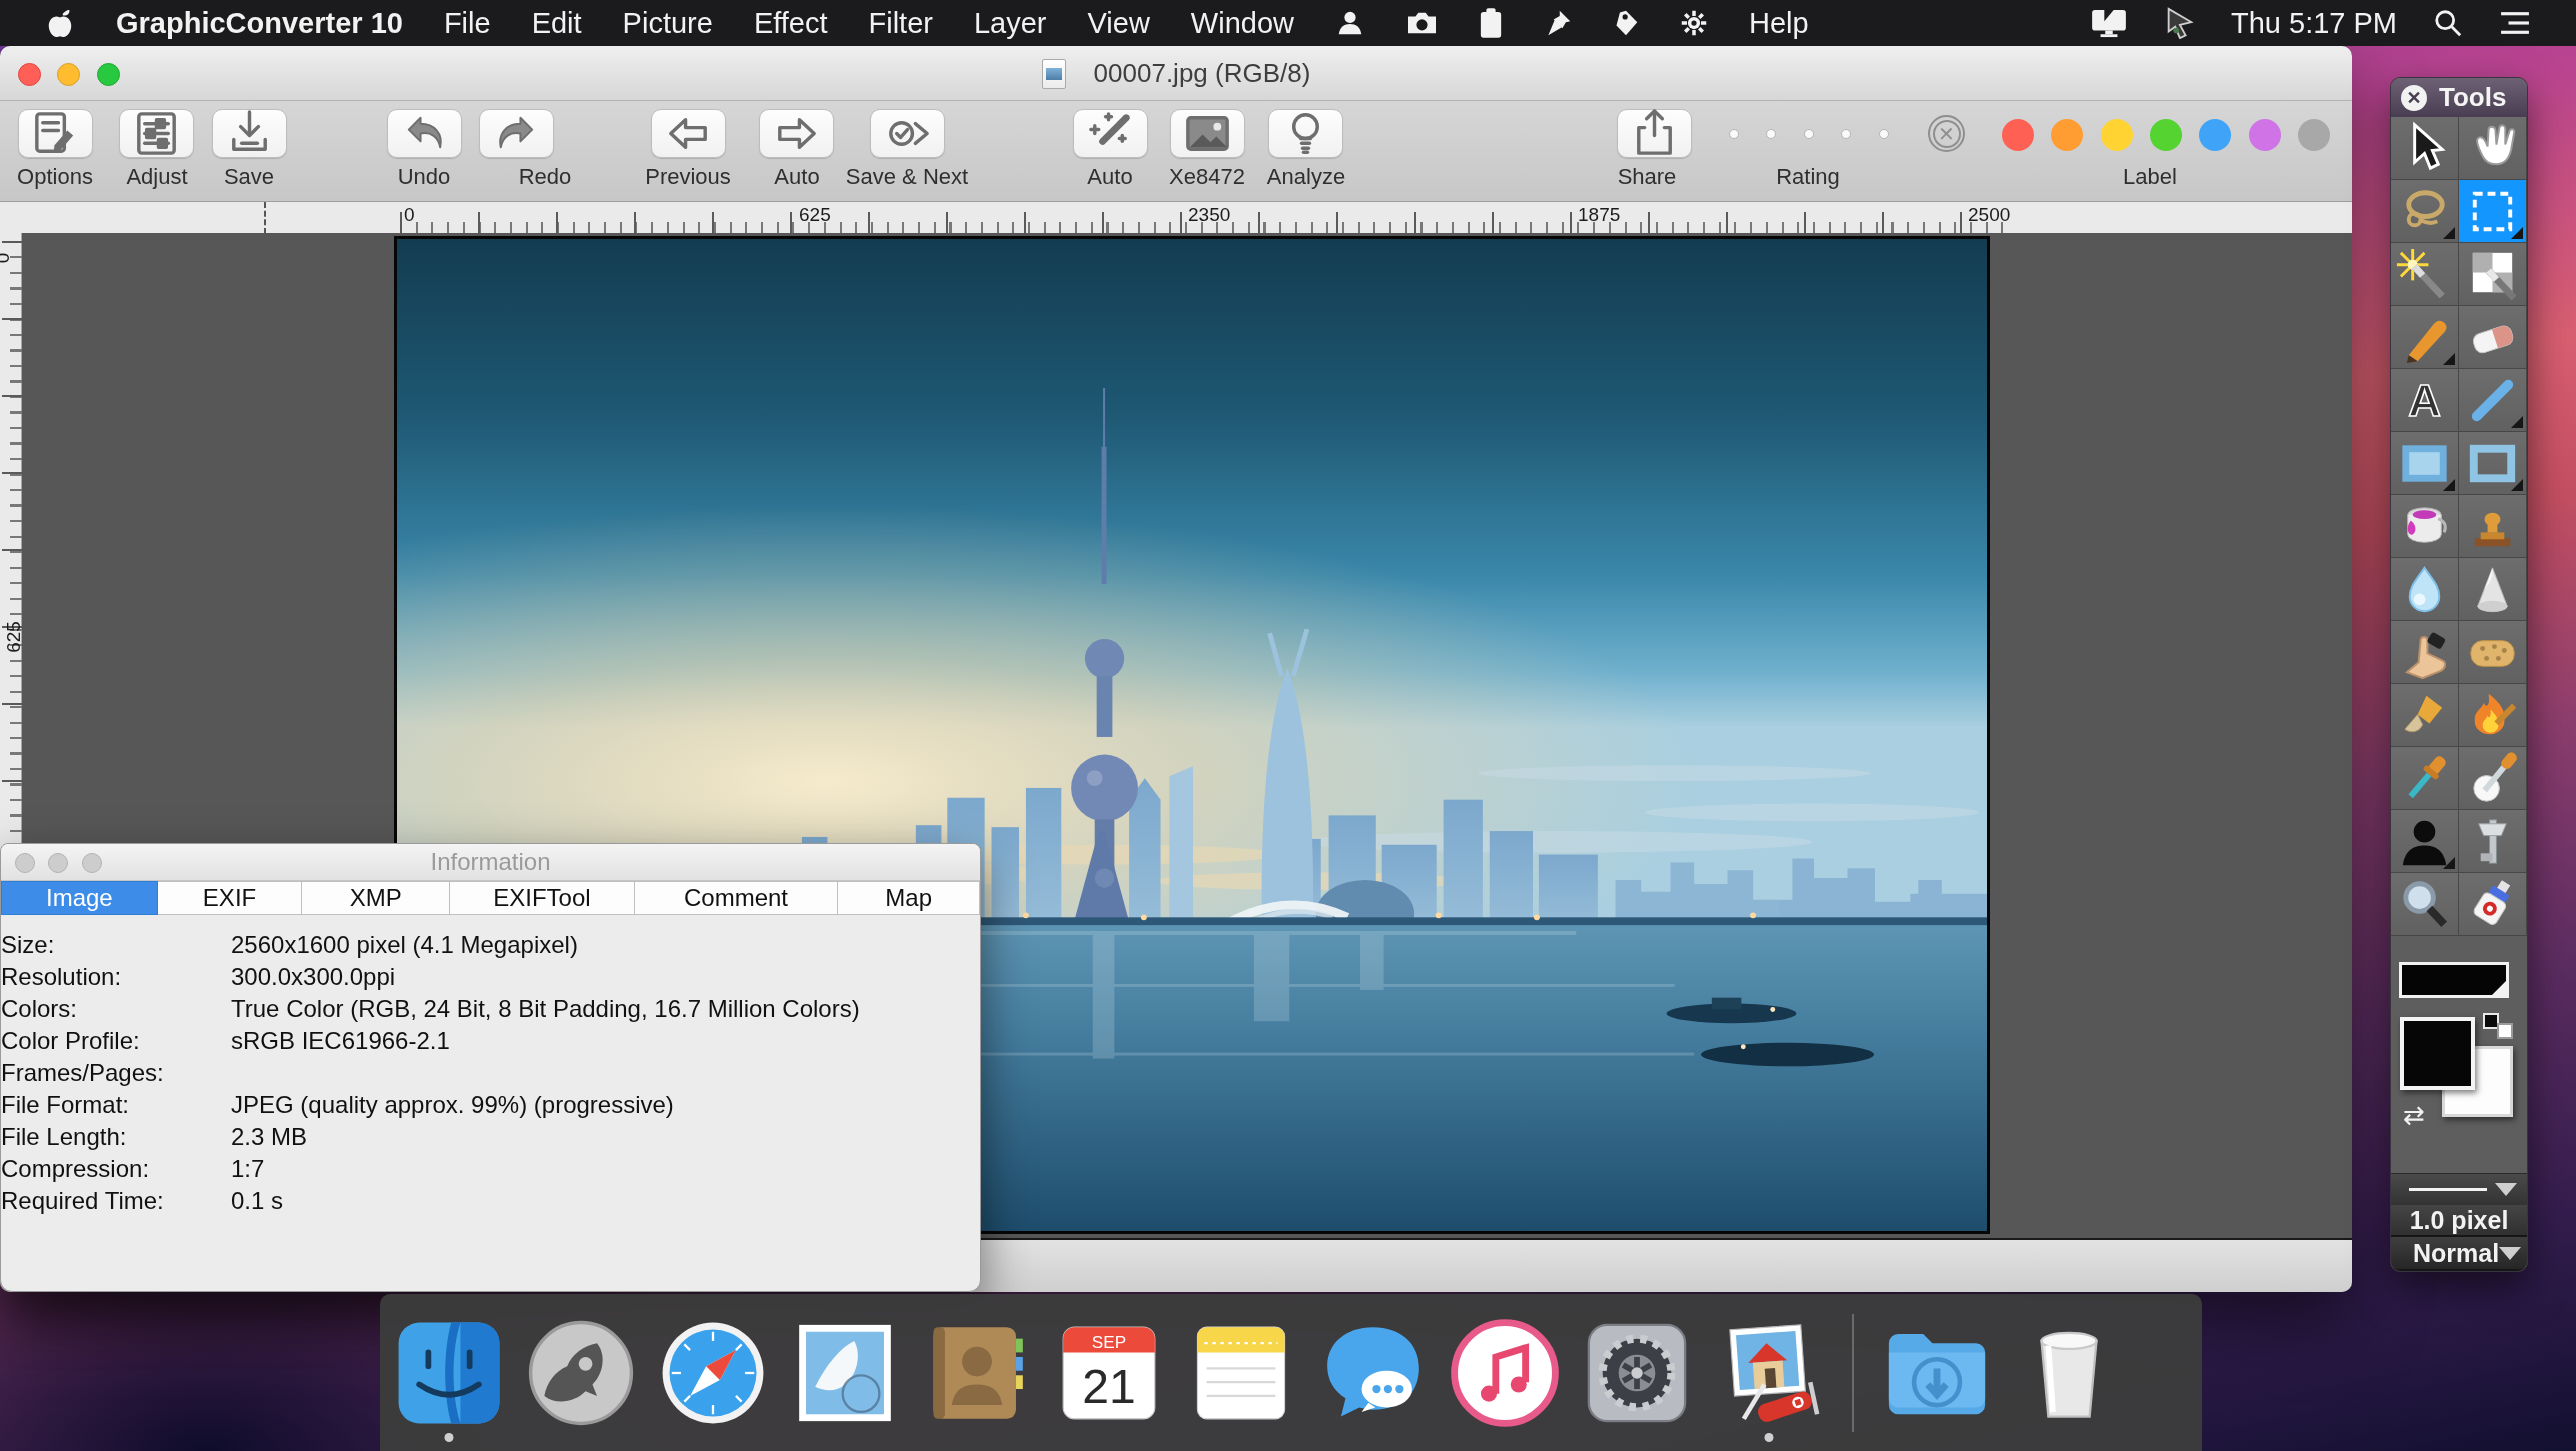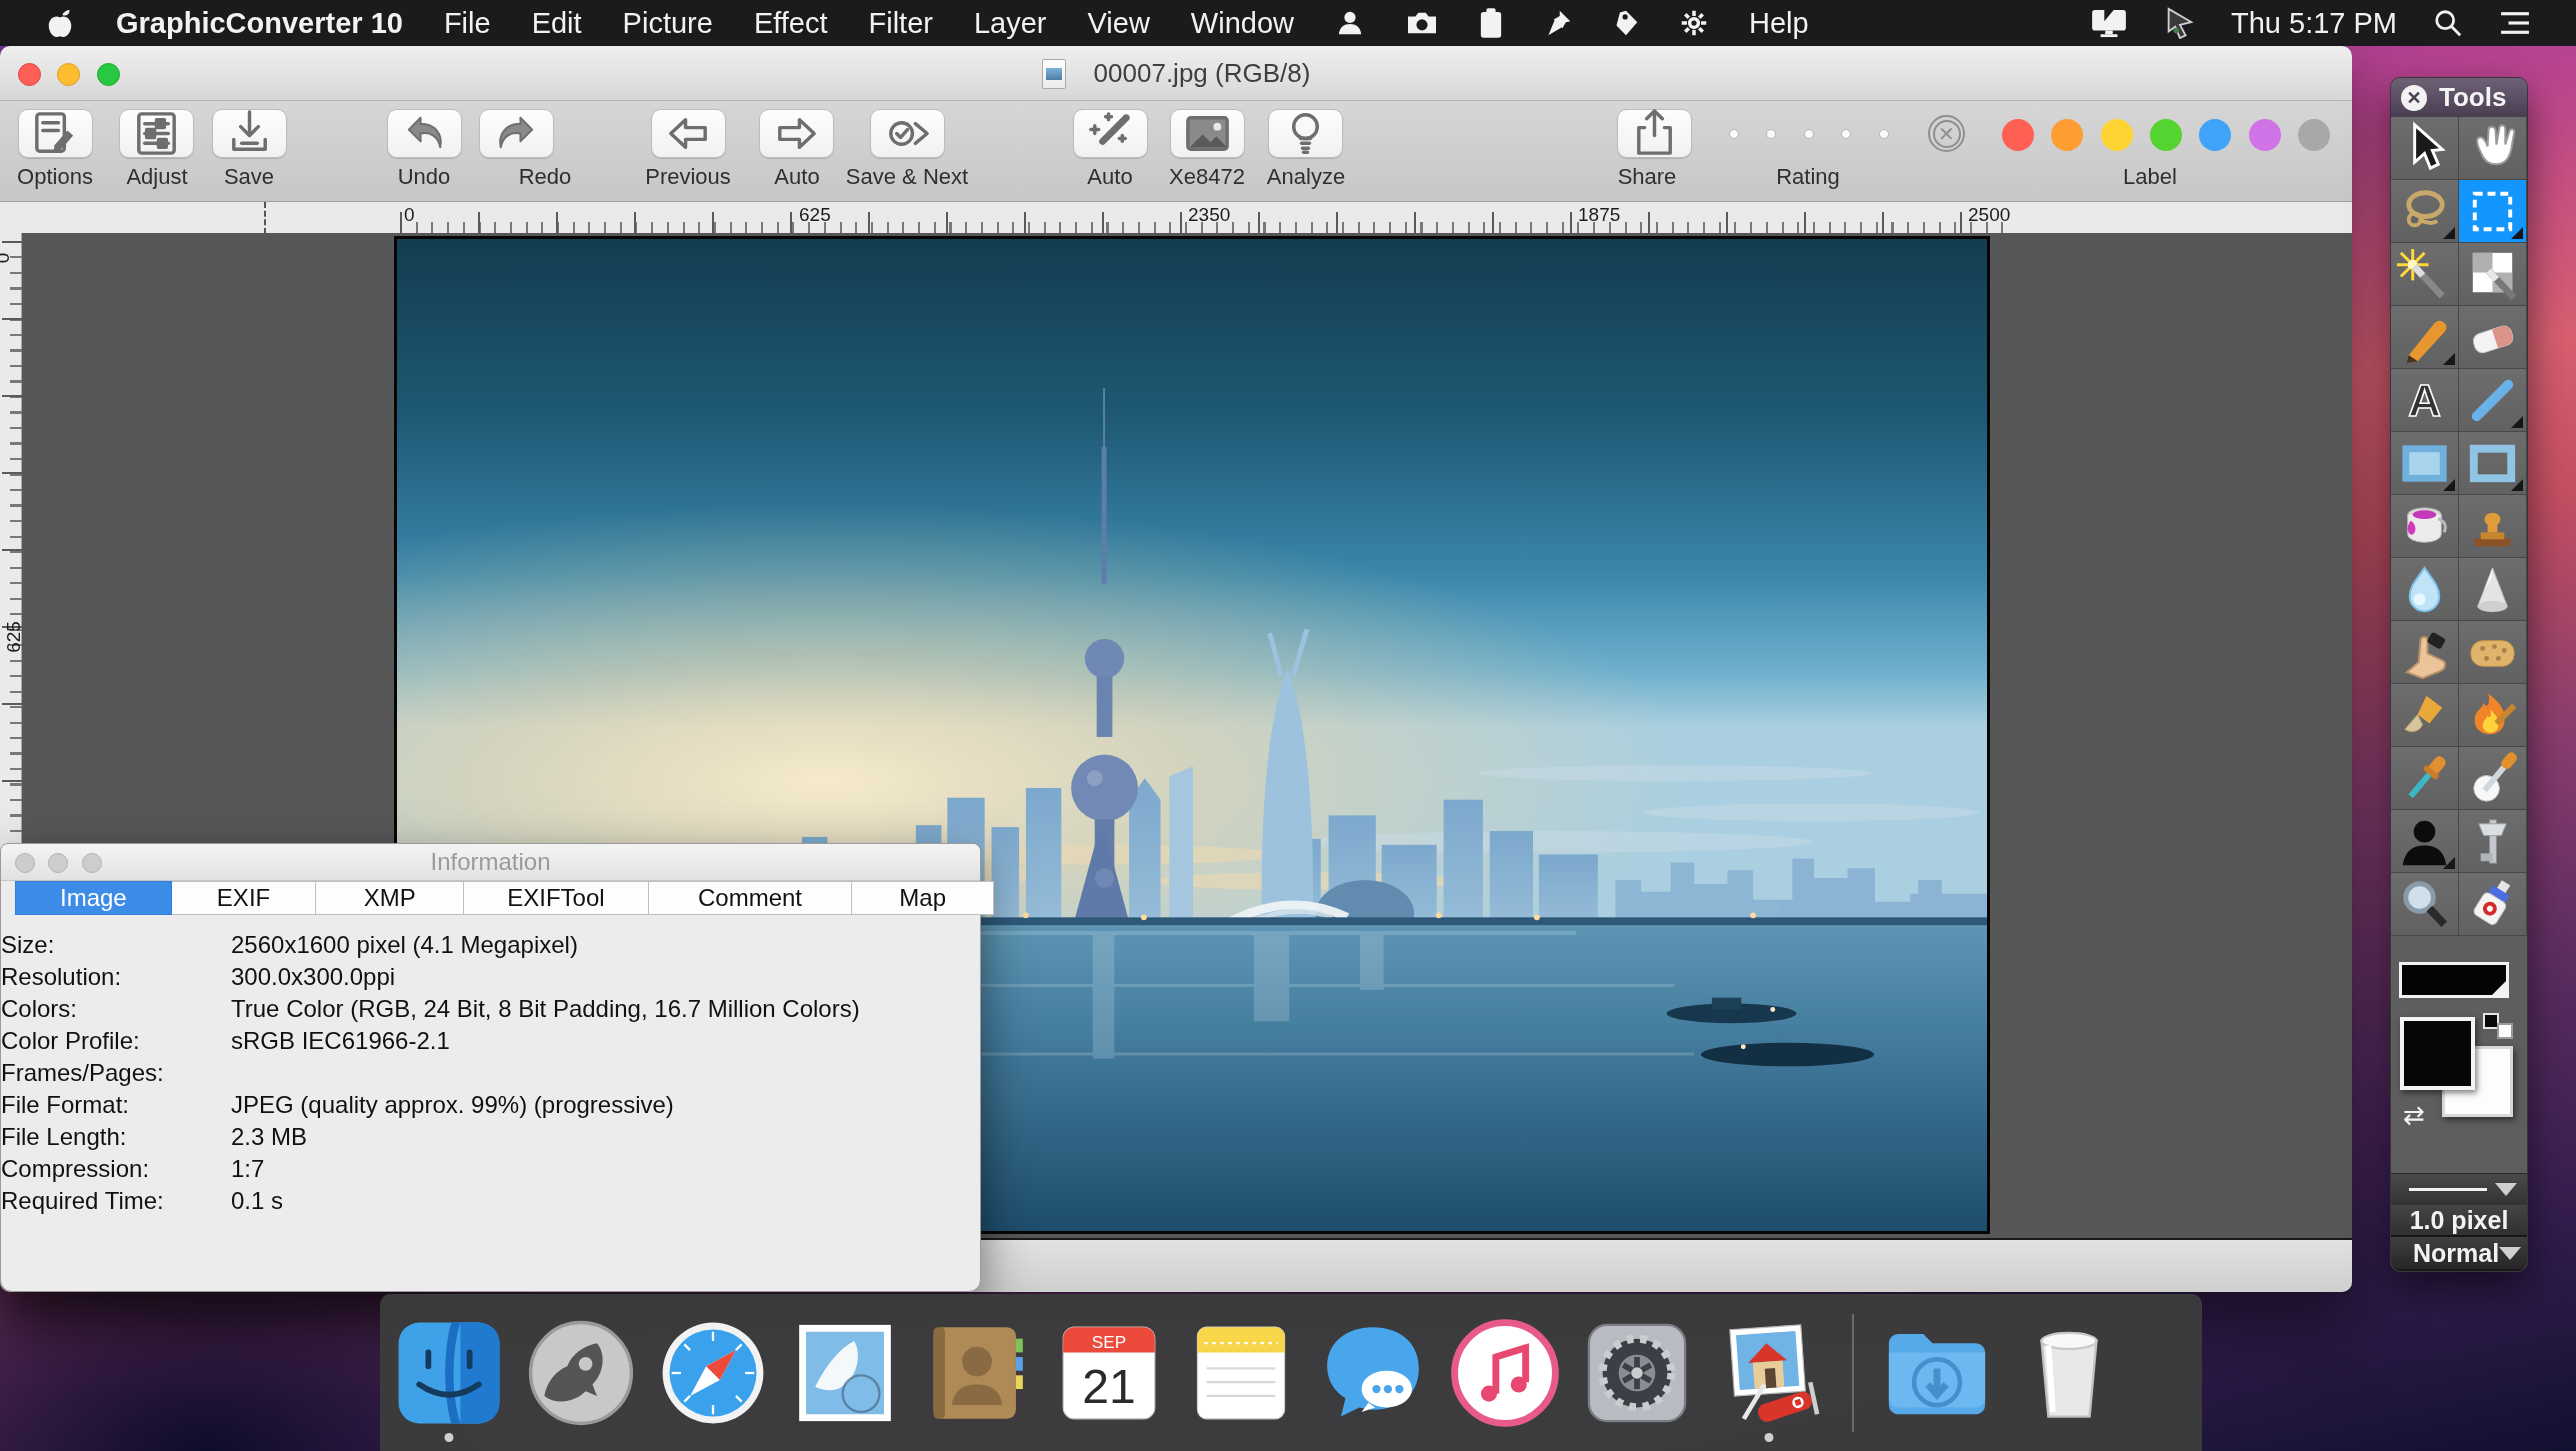--- a/index.html
+++ b/index.html
@@ -56,21 +56,21 @@
   .photo svg{display:block;}
   .winbottom{position:absolute;left:0;bottom:0;width:100%;height:54px;background:linear-gradient(#e2e2e2,#cfcfcf);
     border-top:2px solid #1a1a1a;border-radius:0 0 10px 10px;}
   
   .info{position:absolute;left:0;top:843px;width:981px;height:449px;z-index:6;background:#ececec;
     border-radius:8px 8px 12px 12px;box-shadow:0 20px 49px rgba(0,0,0,.5);border:1px solid #9a9a9a;}
   .ititle{position:absolute;left:0;top:0;width:100%;height:37px;background:linear-gradient(#f4f4f4,#e2e2e2);
     border-bottom:1px solid #c6c6c6;border-radius:8px 8px 0 0;display:flex;align-items:center;justify-content:center;
     color:#9a9a9a;font-size:24px;}
   .idot{position:absolute;top:9px;width:20px;height:20px;border-radius:50%;background:#cdcdcd;border:1px solid #b2b2b2;}
-  .tabs{position:absolute;left:0;top:37px;width:100%;height:40px;display:flex;margin-left:14px;}
+  .tabs{position:absolute;left:0;top:37px;width:100%;height:40px;display:flex;}
   .tab{height:34px;background:#fdfdfd;border:1px solid #bfbfbf;border-left:none;display:flex;align-items:center;justify-content:center;
     font-size:24px;color:#111;}
   .tab.active{background:#3d8de8;color:#fff;border-color:#2f7fd8;}
   .irows{position:absolute;left:0;top:85px;right:0;font-size:24px;color:#111;}
   .irow{display:flex;height:32px;align-items:center;}
   .ilabel{width:219px;text-align:left;flex:none;}
   .ivalue{padding-left:11px;white-space:nowrap;}
   
   .tools{position:absolute;left:2390px;top:77px;width:138px;height:1195px;z-index:7;background:#5e5e5e;
     border-radius:10px;box-shadow:0 16px 39px rgba(0,0,0,.55);border:1px solid #3a3440;overflow:hidden;}

